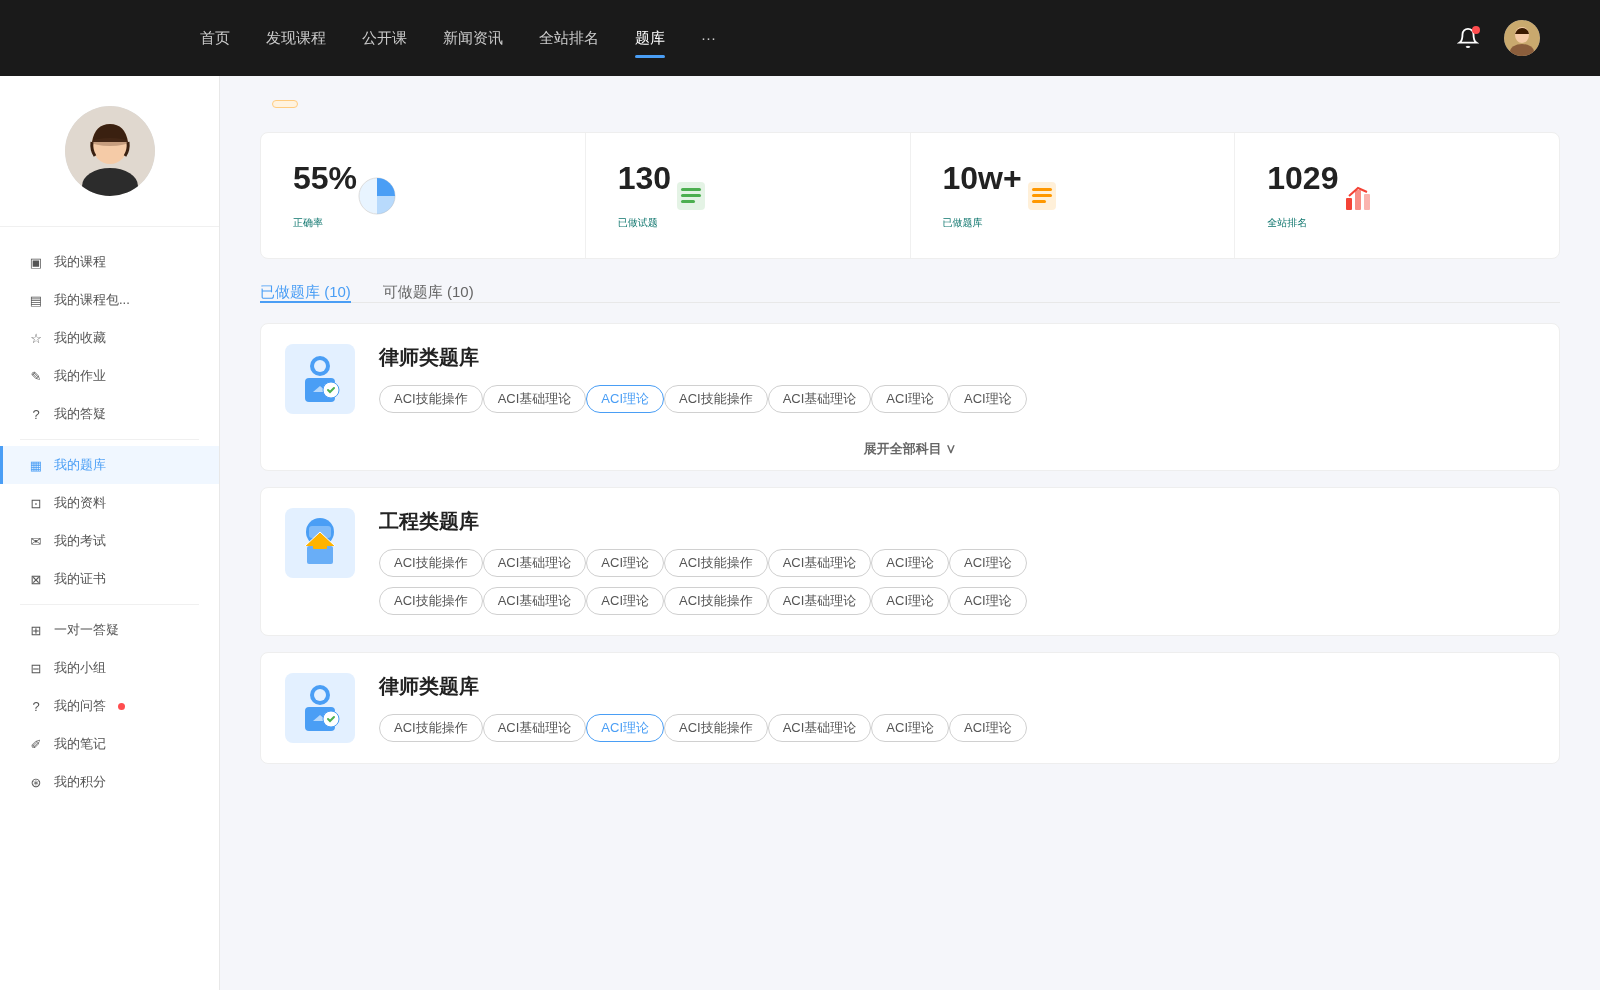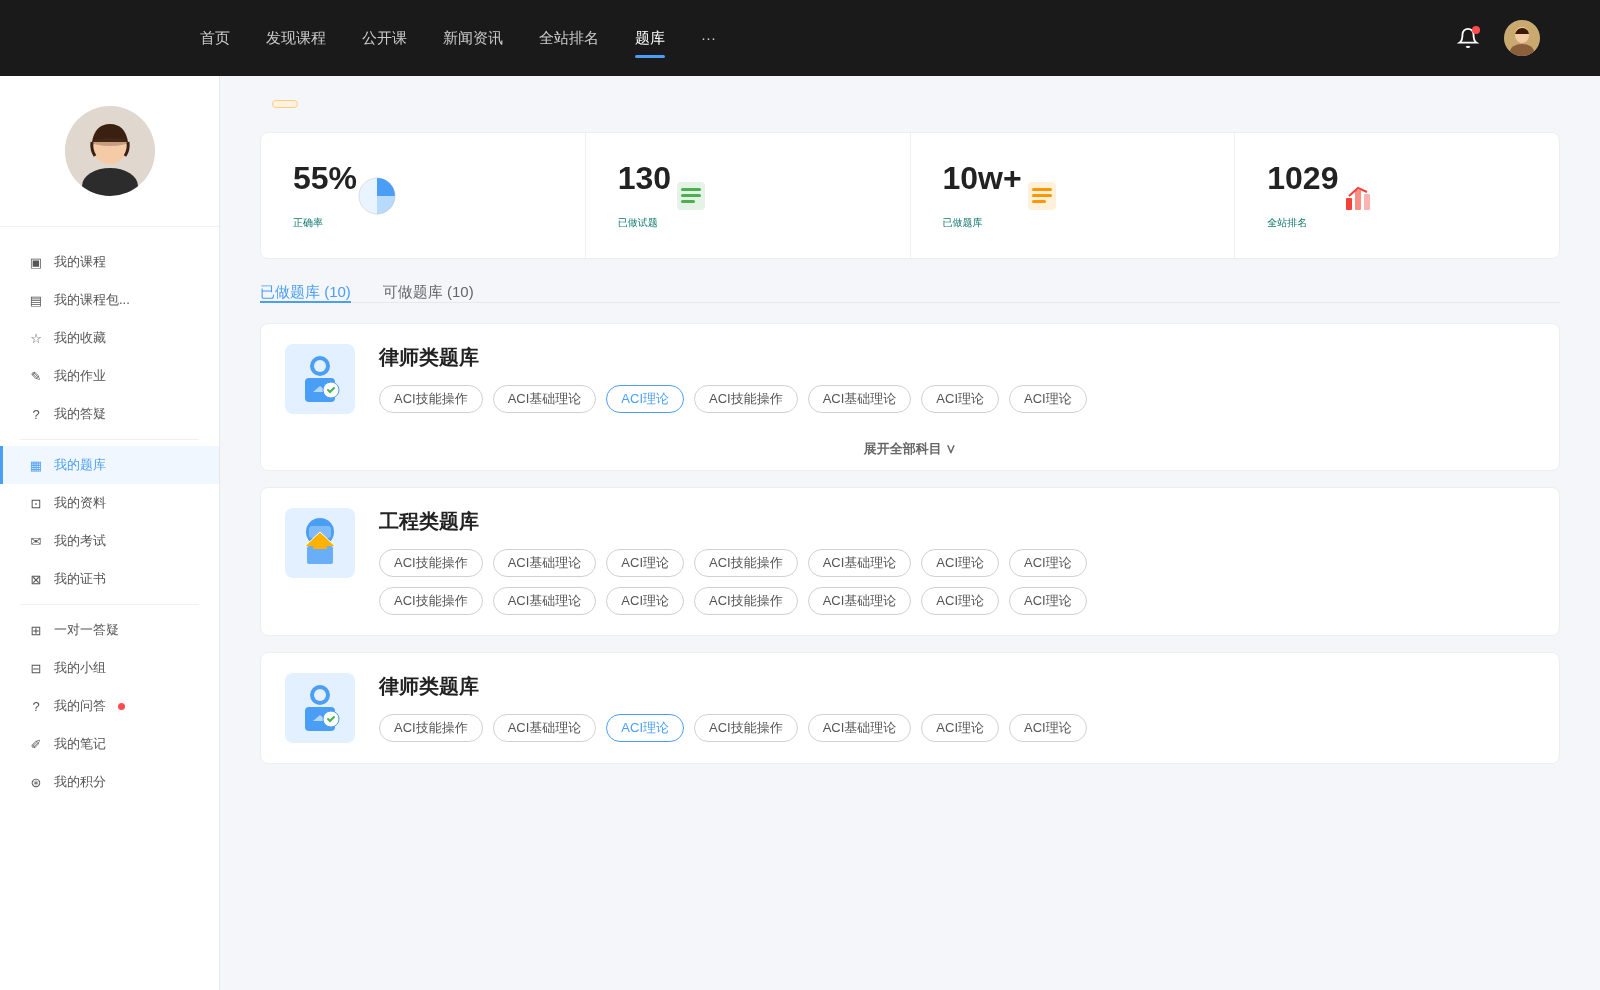--- a/index.html
+++ b/index.html
@@ -279,21 +279,21 @@
     }
     .qbank-title {
       font-size: 20px;
       font-weight: 600;
       color: #222;
       margin-bottom: 14px;
     }
     .tags-row {
       display: flex;
       flex-wrap: wrap;
-      gap: 10px;
+      gap: 0;
       align-items: center;
     }
     .tag {
       padding: 4px 14px;
       border: 1px solid #d0d0d0;
       border-radius: 20px;
       font-size: 13px;
       color: #555;
       cursor: pointer;
       background: #fff;

